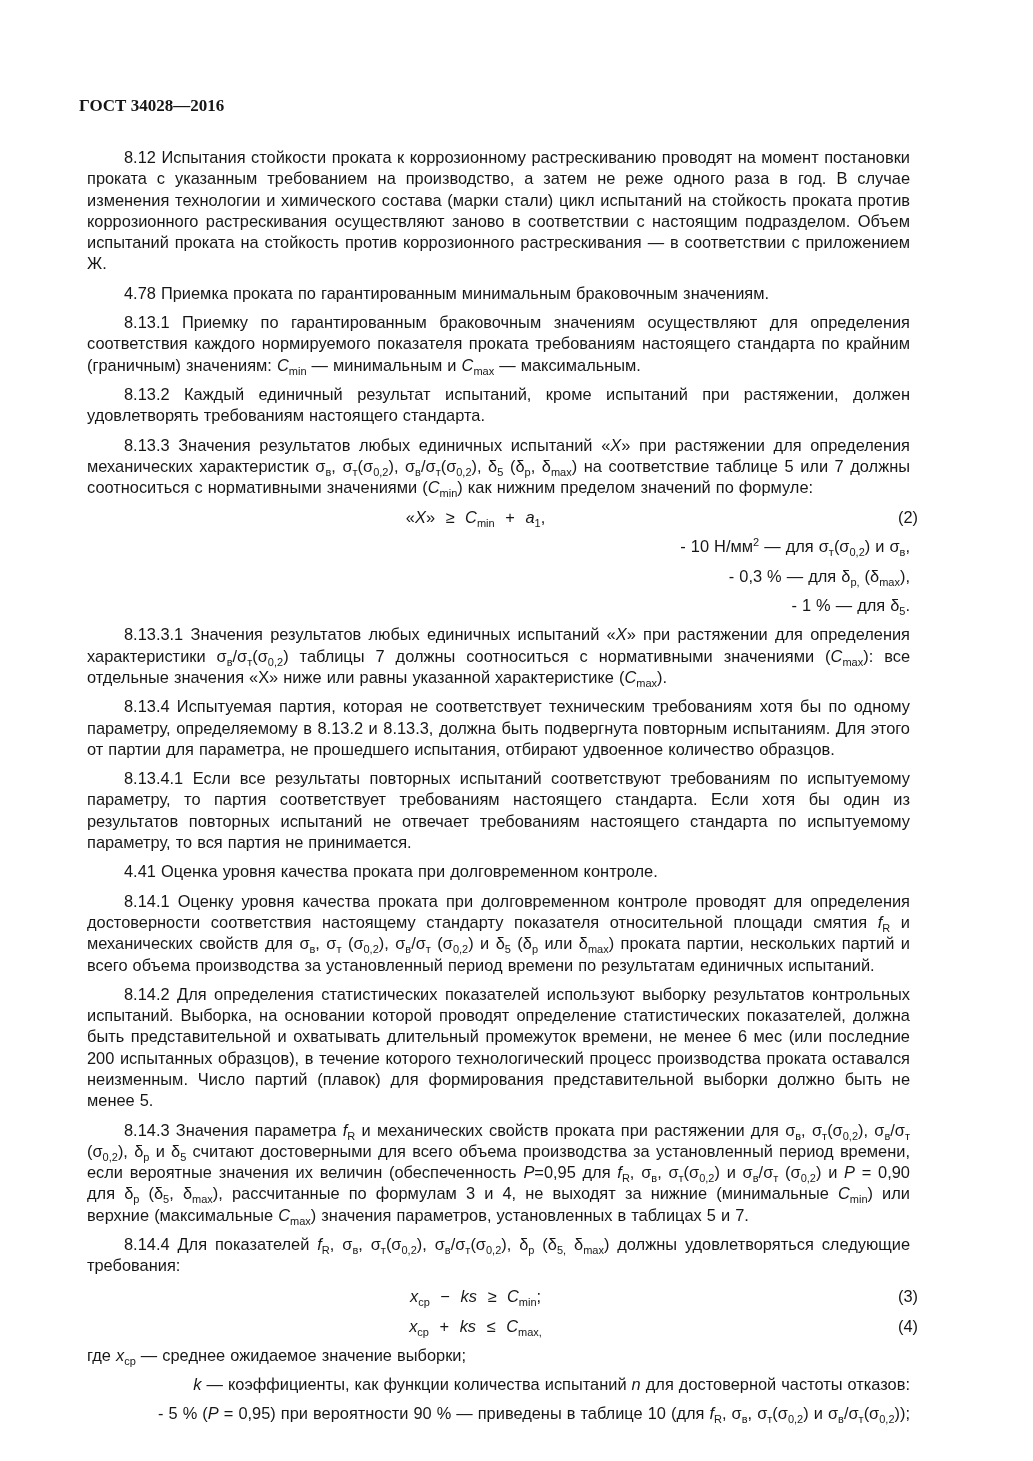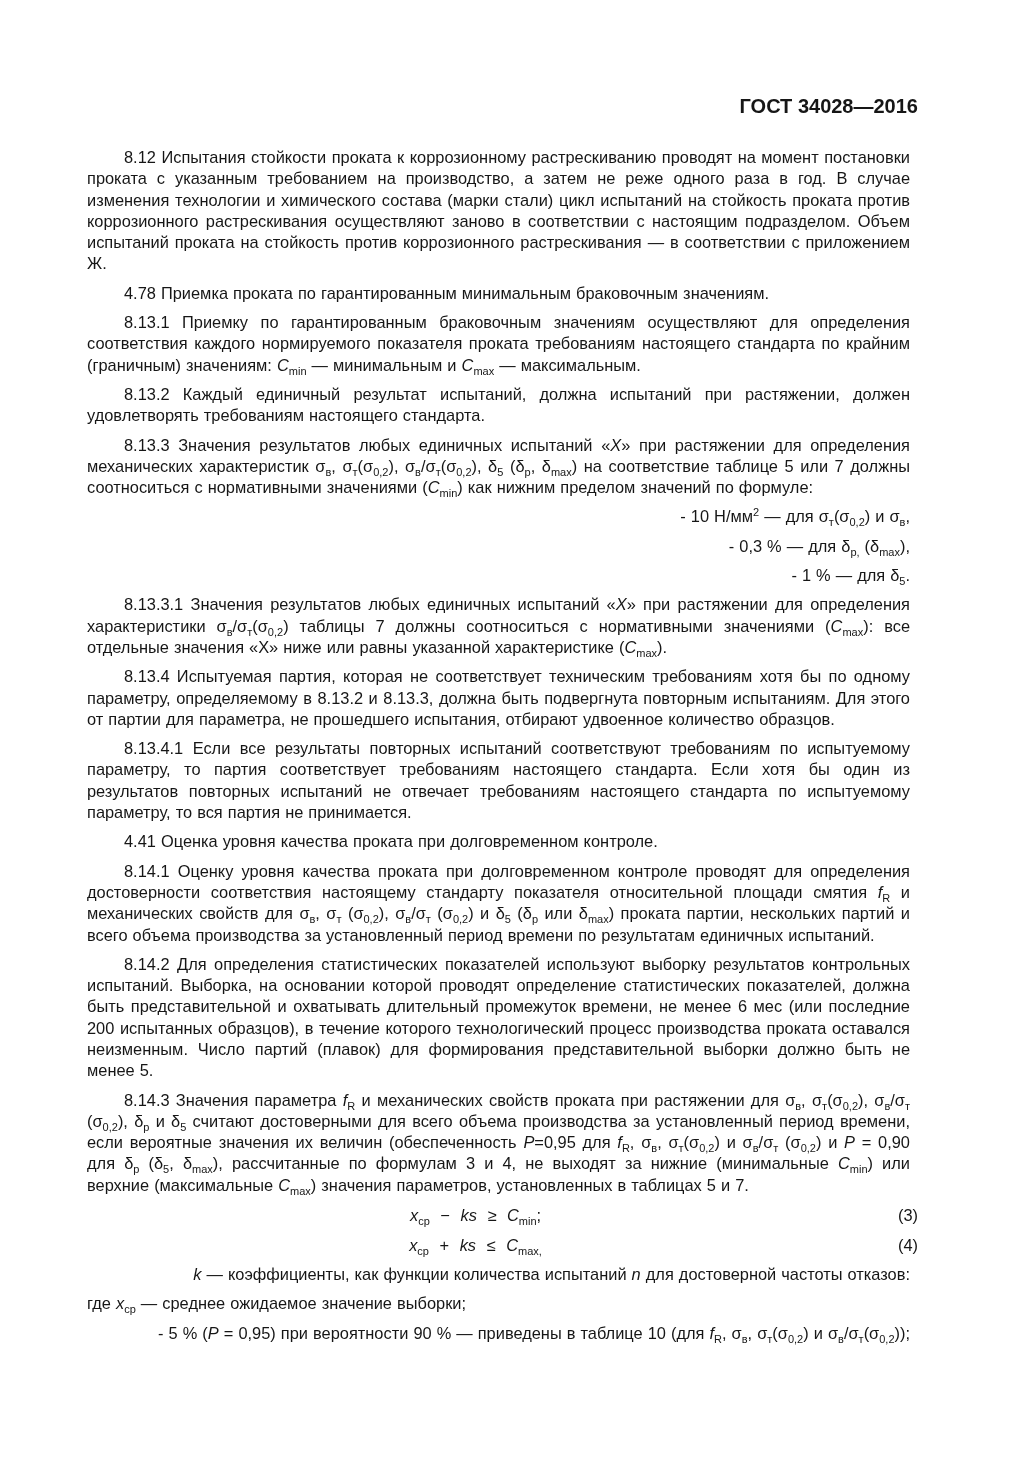--- a/index.html
+++ b/index.html
@@ -11,25 +11,26 @@
     color:#161616;
     overflow:hidden;
     box-shadow:0 0 4px rgba(0,0,0,.25);
   }
   .content{
     position:absolute;
     left:79px;top:97px;
     width:839px;
   }
   .doc-code{
-    text-align:right;
+    text-align:left;
     font-weight:700;
-    font-size:20px;
+    font-size:17px;
     line-height:18px;
     margin:0 0 32px 0;
+    font-family:Liberation Serif, serif;
   }
   p.body{
     margin:8px;
     font-size:16.4px;
     line-height:21.3px;
     text-align:justify;
     text-indent:37px;
     word-spacing:0.5px;
   }
   p.hang{text-indent:0;}
@@ -70,44 +71,49 @@
 <body>
 
 <div class="page">
   <div class="content">
 
     <p class="doc-code">ГОСТ 34028—2016</p>
 
     <p class="body">8.12 Испытания стойкости проката к коррозионному растрескиванию проводят на момент постановки проката с указанным требованием на производство, а затем не реже одного раза в год. В случае изменения технологии и химического состава (марки стали) цикл испытаний на стойкость проката против коррозионного растрескивания осуществляют заново в соответствии с настоящим подразделом. Объем испытаний проката на стойкость против коррозионного растрескивания — в соответствии с приложением Ж.</p>
     <p class="body">4.78 Приемка проката по гарантированным минимальным браковочным значениям.</p>
     <p class="body">8.13.1 Приемку по гарантированным браковочным значениям осуществляют для определения соответствия каждого нормируемого показателя проката требованиям настоящего стандарта по крайним (граничным) значениям: <i>C</i><sub>min</sub> — минимальным и <i>C</i><sub>max</sub> — максимальным.</p>
-    <p class="body">8.13.2 Каждый единичный результат испытаний, должна испытаний при растяжении, должен удовлетворять требованиям настоящего стандарта.</p>
+    <p class="body">8.13.2 Каждый единичный результат испытаний, кроме испытаний при растяжении, должен удовлетворять требованиям настоящего стандарта.</p>
     <p class="body">8.13.3 Значения результатов любых единичных испытаний «<i>X</i>» при растяжении для определения механических характеристик σ<sub>в</sub>, σ<sub>т</sub>(σ<sub>0,2</sub>), σ<sub>в</sub>/σ<sub>т</sub>(σ<sub>0,2</sub>), δ<sub>5</sub> (δ<sub>р</sub>, δ<sub>max</sub>) на соответствие таблице 5 или 7 должны соотноситься с нормативными значениями (<i>C</i><sub>min</sub>) как нижним пределом значений по формуле:</p>
 
+    <div class="formula-row">
+      <span class="formula-expr">«<i>X</i>» ≥ <i>C</i><sub>min</sub> + <i>a</i><sub>1</sub>,</span>
+      <span class="formula-num">(2)</span>
+    </div>
 
     <p class="body li">- 10 Н/мм<sup>2</sup> — для σ<sub>т</sub>(σ<sub>0,2</sub>) и σ<sub>в</sub>,</p>
     <p class="body li">- 0,3 % — для δ<sub>р,</sub> (δ<sub>max</sub>),</p>
     <p class="body li">- 1 % — для δ<sub>5</sub>.</p>
 
     <p class="body">8.13.3.1 Значения результатов любых единичных испытаний «<i>X</i>» при растяжении для определения характеристики σ<sub>в</sub>/σ<sub>т</sub>(σ<sub>0,2</sub>) таблицы 7 должны соотноситься с нормативными значениями (<i>C</i><sub>max</sub>): все отдельные значения «X» ниже или равны указанной характеристике (<i>C</i><sub>max</sub>).</p>
     <p class="body">8.13.4 Испытуемая партия, которая не соответствует техническим требованиям хотя бы по одному параметру, определяемому в 8.13.2 и 8.13.3, должна быть подвергнута повторным испытаниям. Для этого от партии для параметра, не прошедшего испытания, отбирают удвоенное количество образцов.</p>
     <p class="body">8.13.4.1 Если все результаты повторных испытаний соответствуют требованиям по испытуемому параметру, то партия соответствует требованиям настоящего стандарта. Если хотя бы один из результатов повторных испытаний не отвечает требованиям настоящего стандарта по испытуемому параметру, то вся партия не принимается.</p>
     <p class="body">4.41 Оценка уровня качества проката при долговременном контроле.</p>
     <p class="body">8.14.1 Оценку уровня качества проката при долговременном контроле проводят для определения достоверности соответствия настоящему стандарту показателя относительной площади смятия <i>f</i><sub>R</sub> и механических свойств для σ<sub>в</sub>, σ<sub>т</sub> (σ<sub>0,2</sub>), σ<sub>в</sub>/σ<sub>т</sub> (σ<sub>0,2</sub>) и δ<sub>5</sub> (δ<sub>р</sub> или δ<sub>max</sub>) проката партии, нескольких партий и всего объема производства за установленный период времени по результатам единичных испытаний.</p>
     <p class="body">8.14.2 Для определения статистических показателей используют выборку результатов контрольных испытаний. Выборка, на основании которой проводят определение статистических показателей, должна быть представительной и охватывать длительный промежуток времени, не менее 6 мес (или последние 200 испытанных образцов), в течение которого технологический процесс производства проката оставался неизменным. Число партий (плавок) для формирования представительной выборки должно быть не менее 5.</p>
     <p class="body">8.14.3 Значения параметра <i>f</i><sub>R</sub> и механических свойств проката при растяжении для σ<sub>в</sub>, σ<sub>т</sub>(σ<sub>0,2</sub>), σ<sub>в</sub>/σ<sub>т</sub> (σ<sub>0,2</sub>), δ<sub>р</sub> и δ<sub>5</sub> считают достоверными для всего объема производства за установленный период времени, если вероятные значения их величин (обеспеченность <i>P</i>=0,95 для <i>f</i><sub>R</sub>, σ<sub>в</sub>, σ<sub>т</sub>(σ<sub>0,2</sub>) и σ<sub>в</sub>/σ<sub>т</sub> (σ<sub>0,2</sub>) и <i>P</i> = 0,90 для δ<sub>р</sub> (δ<sub>5</sub>, δ<sub>max</sub>), рассчитанные по формулам 3 и 4, не выходят за нижние (минимальные <i>C</i><sub>min</sub>) или верхние (максимальные <i>C</i><sub>max</sub>) значения параметров, установленных в таблицах 5 и 7.</p>
+    <p class="body">8.14.4 Для показателей <i>f</i><sub>R</sub>, σ<sub>в</sub>, σ<sub>т</sub>(σ<sub>0,2</sub>), σ<sub>в</sub>/σ<sub>т</sub>(σ<sub>0,2</sub>), δ<sub>р</sub> (δ<sub>5,</sub> δ<sub>max</sub>) должны удовлетворяться следующие требования:</p>
 
     <div class="formula-row">
       <span class="formula-expr"><i>x</i><sub>ср</sub> − <i>ks</i> ≥ <i>C</i><sub>min</sub>;</span>
       <span class="formula-num">(3)</span>
     </div>
     <div class="formula-row">
       <span class="formula-expr"><i>x</i><sub>ср</sub> + <i>ks</i> ≤ <i>C</i><sub>max,</sub></span>
       <span class="formula-num">(4)</span>
     </div>
 
+    <p class="body hang gap-sm">где <i>x</i><sub>ср</sub> — среднее ожидаемое значение выборки;</p>
     <p class="body li gap-sm"><i>k</i> — коэффициенты, как функции количества испытаний <i>n</i> для достоверной частоты отказов:</p>
-    <p class="body hang gap-sm">где <i>x</i><sub>ср</sub> — среднее ожидаемое значение выборки;</p>
     <p class="body li">- 5 % (<i>P</i> = 0,95) при вероятности 90 % — приведены в таблице 10 (для <i>f</i><sub>R</sub>, σ<sub>в</sub>, σ<sub>т</sub>(σ<sub>0,2</sub>) и σ<sub>в</sub>/σ<sub>т</sub>(σ<sub>0,2</sub>));</p>
 
   </div>
 
 </div>
 
 </body></html>

